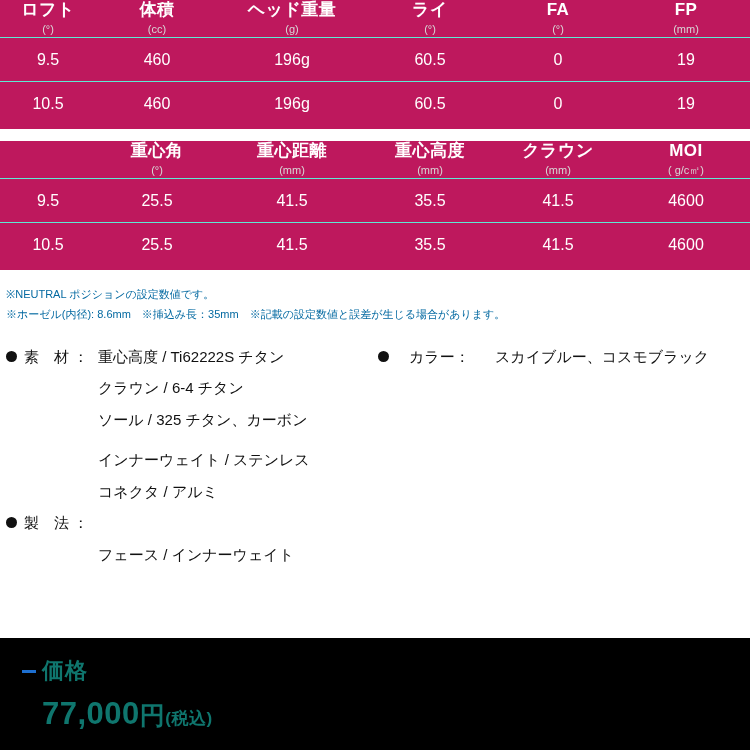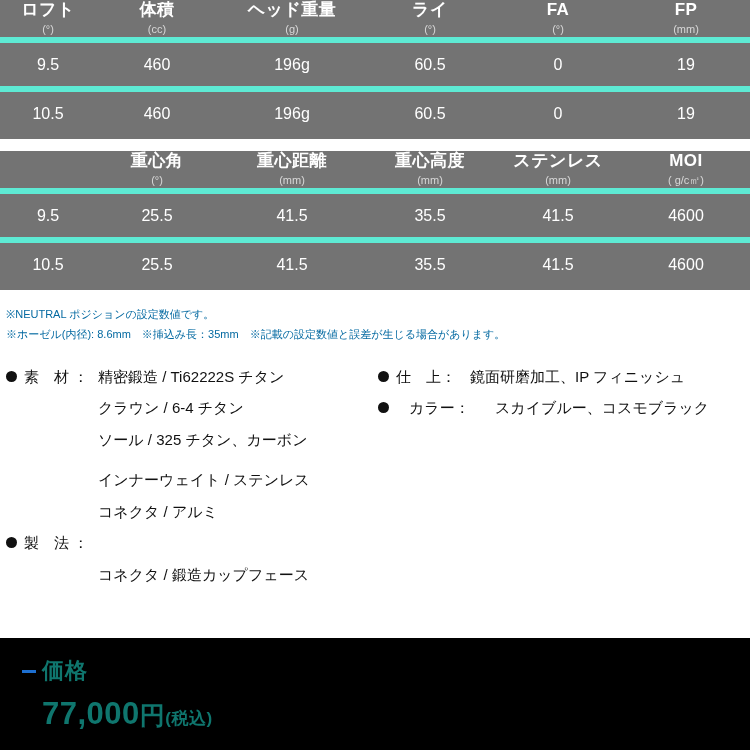--- a/index.html
+++ b/index.html
@@ -16,21 +16,21 @@
   }
   .page {
     position: relative;
     width: 750px;
     height: 750px;
     background: #ffffff;
   }
 
   
   .spec-block {
-    background: #737373;
+    background: #be185d;
     color: #ffffff;
     width: 750px;
   }
   table.spec {
     width: 750px;
     border-collapse: collapse;
     table-layout: fixed;
   }
   table.spec td, table.spec th {
     text-align: center;
@@ -54,21 +54,21 @@
     display: block;
     font-size: 11px;
     color: #d8d8d8;
     line-height: 1.5;
     margin-top: 1px;
   }
   .data-row td {
     font-size: 16px;
     height: 43px;
     color: #ffffff;
-    border-top: 6px solid #5eead4;
+    border-top: 1px solid #5eead4;
   }
   .data-row td.loft {
     font-size: 16px;
   }
   .spacer-gap {
     height: 12px;
     background: #ffffff;
   }
   .blk-bottom-pad {
     height: 4px;
@@ -264,21 +264,21 @@
         </td>
         <td>
           <span class="hdr-main">重心距離</span>
           <span class="hdr-sub">(mm)</span>
         </td>
         <td>
           <span class="hdr-main">重心高度</span>
           <span class="hdr-sub">(mm)</span>
         </td>
         <td>
-          <span class="hdr-main">ステンレス</span>
+          <span class="hdr-main">クラウン</span>
           <span class="hdr-sub">(mm)</span>
         </td>
         <td>
           <span class="hdr-main">MOI</span>
           <span class="hdr-sub">( g/c㎡)</span>
         </td>
       </tr>
       <tr class="data-row">
         <td class="loft">9.5</td>
         <td>25.5</td>
@@ -305,40 +305,35 @@
     <div>※ホーゼル(内径): 8.6mm　※挿込み長：35mm　※記載の設定数値と誤差が生じる場合があります。</div>
   </div>
 
   <div class="materials">
     <div class="mat-cols">
 
       <div class="mat-col-left">
         <div class="mat-line">
           <span class="bullet"></span>
           <span class="mat-key">素　材 ：</span>
-          <span class="mat-val">精密鍛造 / Ti62222S チタン</span>
+          <span class="mat-val">重心高度 / Ti62222S チタン</span>
         </div>
         <div class="mat-indent">クラウン / 6-4 チタン</div>
         <div class="mat-indent">ソール / 325 チタン、カーボン</div>
         <div class="mat-indent gap">インナーウェイト / ステンレス</div>
         <div class="mat-indent">コネクタ / アルミ</div>
 
         <div class="mat-line">
           <span class="bullet"></span>
           <span class="mat-key">製　法 ：</span>
         </div>
-        <div class="mat-indent">コネクタ / 鍛造カップフェース</div>
+        <div class="mat-indent">フェース / インナーウェイト</div>
       </div>
 
       <div class="mat-col-right">
-        <div class="mat-line">
-          <span class="bullet"></span>
-          <span class="mat-key">仕　上：</span>
-          <span class="mat-val">鏡面研磨加工、IP フィニッシュ</span>
-        </div>
         <div class="mat-line">
           <span class="bullet"></span>
           <span class="mat-key wide">カラー：</span>
           <span class="mat-val">スカイブルー、コスモブラック</span>
         </div>
       </div>
 
     </div>
   </div>
 

